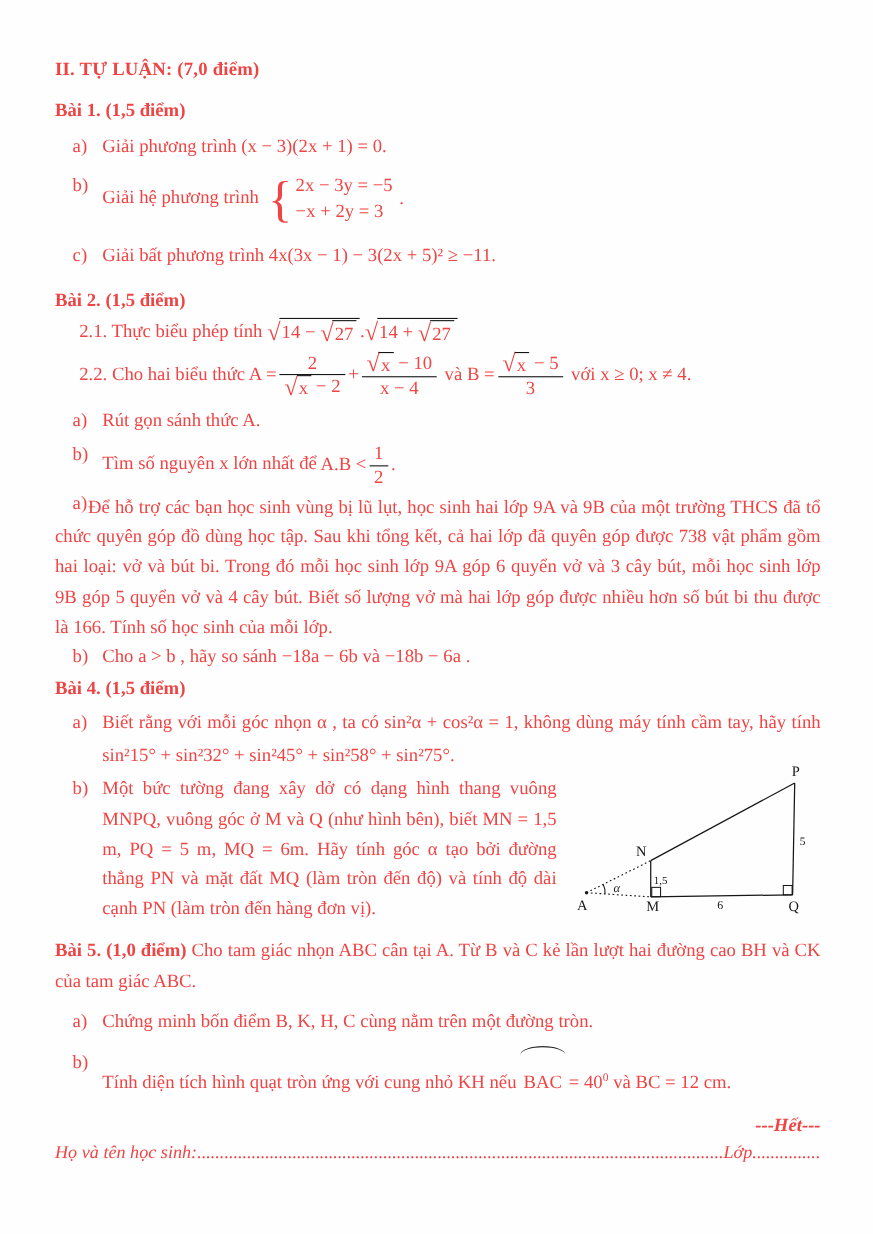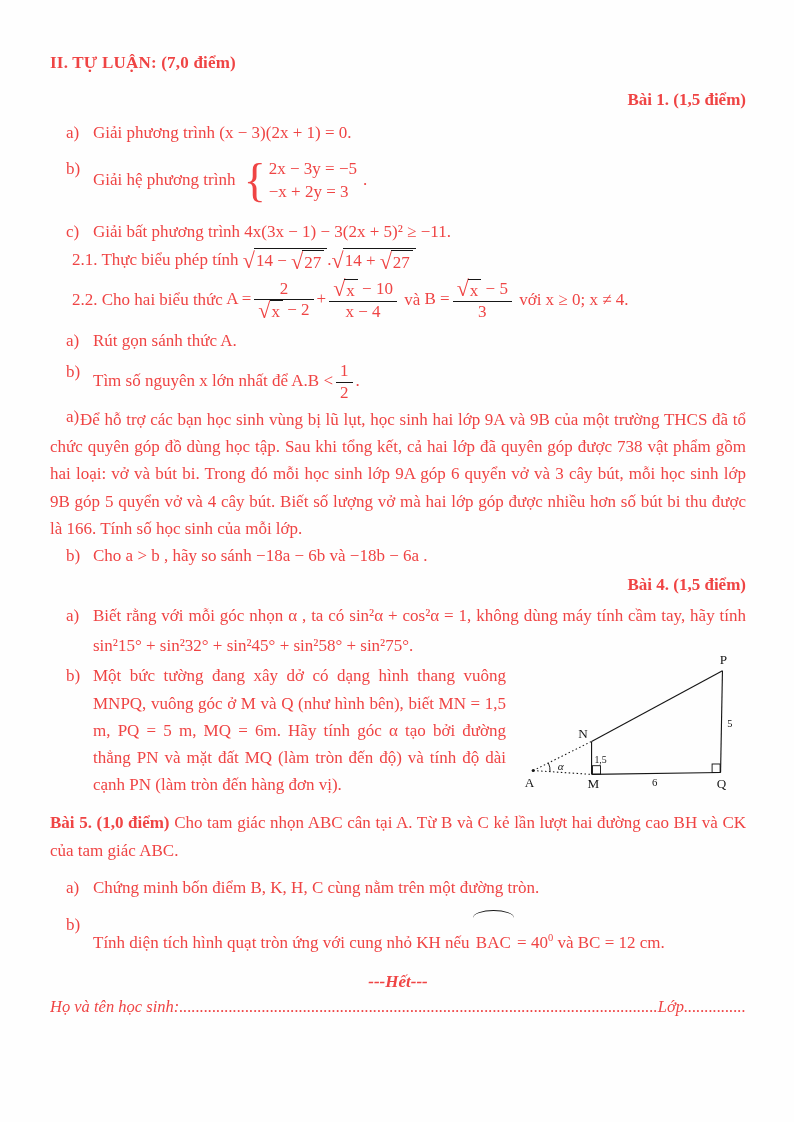--- a/index.html
+++ b/index.html
@@ -4,21 +4,21 @@
 <style>
   * { margin:0; padding:0; box-sizing:border-box; }
   html,body { background:#ffffff; }
   .page {
     width:794px; height:1122px; margin:0 auto; background:#fefefe;
     font-family:"Liberation Serif","DejaVu Serif",serif;
     font-size:17px; color:#ef4444; position:relative; overflow:hidden;
     padding:52px 48px 0 50px; line-height:1.35;
   }
   .sect-title { font-weight:bold; margin-bottom:14px; letter-spacing:0.2px; }
-  .bai-title  { font-weight:bold; margin-top:12px; margin-bottom:4px;text-align:right; }
+  .bai-title  { font-weight:bold; margin-top:12px; margin-bottom:4px; }
   .hang { position:relative; padding-left:43px; }
   .hang > .lbl { position:absolute; left:16px; top:0; }
   .ind  { padding-left:22px; }
   .just { text-align:justify; }
   .math { white-space:nowrap; }
   .italic { font-style:italic; }
   
   .frac { display:inline-flex; flex-direction:column; align-items:stretch;
           text-align:center; vertical-align:middle; margin:0 3px; line-height:1.2; }
   .frac > .num { border-bottom:1.3px solid #161616; padding:0 4px; }
@@ -38,21 +38,21 @@
                  border-top:1.6px solid #161616; border-radius:50% / 100% 100% 0 0; }
   sup.s0 { font-size:0.62em; vertical-align:super; line-height:0; }
   
   .b4-row { display:flex; margin-top:2px; }
   .b4-text { width:456px; line-height:1.6; }
   .b4-fig { flex:1; display:flex; justify-content:flex-end; align-items:flex-start; margin-top:-14px; }
   
   .para { line-height:1.6; }
   .indent-first { text-indent:30px; }
   
-  .het { text-align:center; font-style:italic; font-weight:bold; margin-top:16px; }
+  .het { text-align:right; font-style:italic; font-weight:bold; margin-top:16px; }
   .name-line { font-style:italic; margin-top:2px; white-space:nowrap; overflow:hidden; font-size:16.5px; }
   svg text { font-family:"Liberation Serif","DejaVu Serif",serif; fill:#161616; }
 </style>
 </head>
 <body>
 
 <div class="page">
 
   <div class="sect-title">II. TỰ LUẬN: (7,0 điểm)</div>
 
@@ -76,20 +76,21 @@
         <span class="sys-period">.</span>
       </span>
   </div>
 
   <div class="hang" style="margin-top:17px">
     <span class="lbl">c)</span>
     <span>Giải bất phương trình</span>
     <span class="math">4x(3x − 1) − 3(2x + 5)² ≥ −11.</span>
   </div>
 
+  <div class="bai-title" style="margin-top:18px">Bài 2. (1,5 điểm)</div>
 
   <div class="ind" style="margin-top:4px">
     <span>2.1.</span>
     <span>Thực biểu phép tính</span>
     <span class="math"><span class="sqrt">
           <span class="sign">√</span>
           <span class="rad"><span>14 − </span><span class="sqrt">
               <span class="sign">√</span>
               <span class="rad">27</span>
             </span></span>

